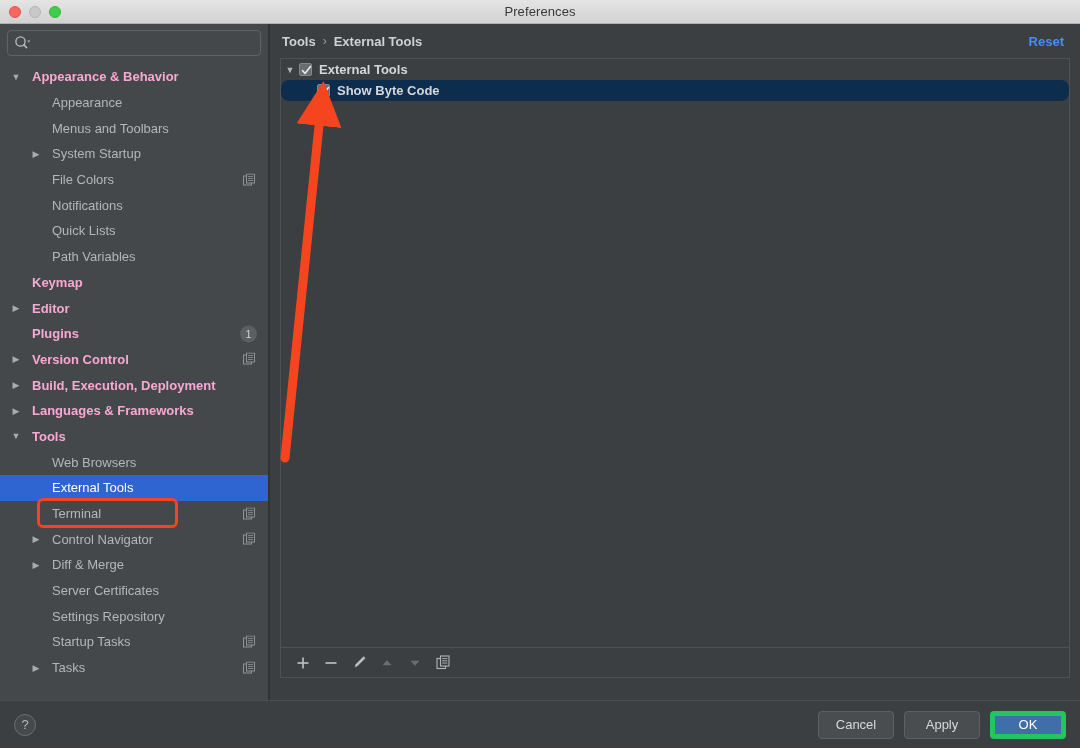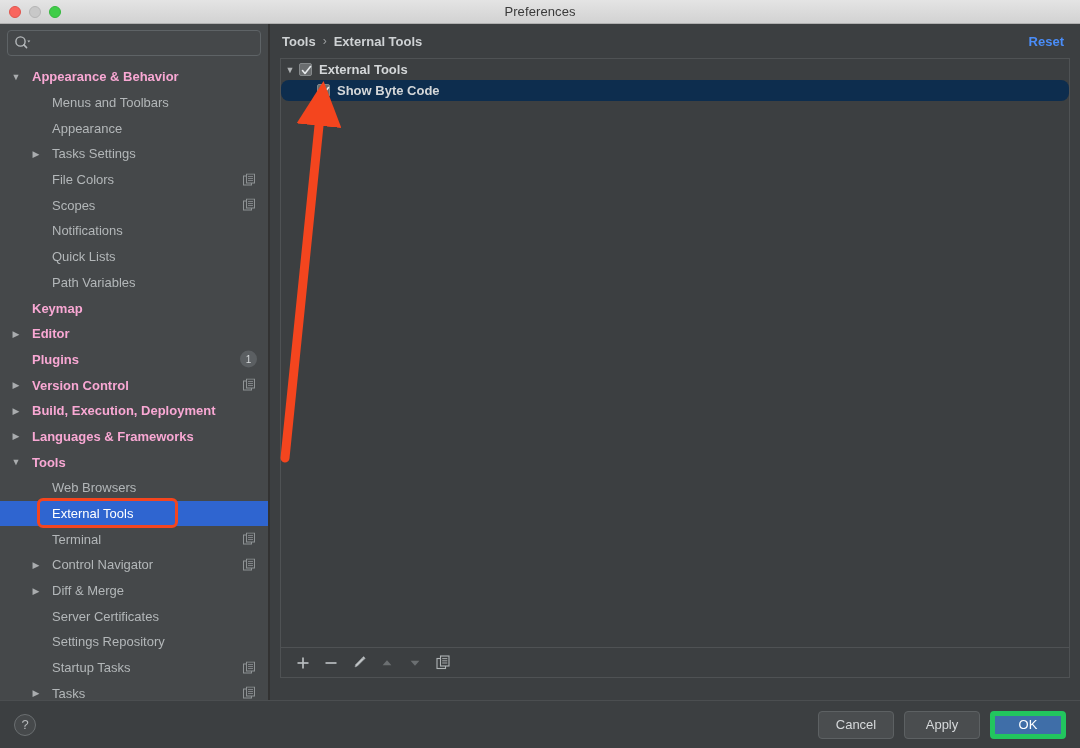--- a/index.html
+++ b/index.html
@@ -223,41 +223,31 @@
         </span>
         <input class="search-input" type="text" placeholder="" style="">
       </div>
     </div>
     <div class="tree" id="sidebar-tree">
         <div class="node lvl0">
           <span class="arrow">▼</span>
           <span class="lbl">Appearance &amp; Behavior</span>
         </div>
         <div class="node lvl1">
+          <span class="lbl">Appearance</span>
+        </div>
+        <div class="node lvl1">
           <span class="lbl">Menus and Toolbars</span>
         </div>
         <div class="node lvl1">
-          <span class="lbl">Appearance</span>
-        </div>
-        <div class="node lvl1">
-          <span class="arrow">▶</span>
-          <span class="lbl">Tasks Settings</span>
+          <span class="arrow">▶</span>
+          <span class="lbl">System Startup</span>
         </div>
         <div class="node lvl1">
           <span class="lbl">File Colors</span>
-          <span class="trail-icon"><svg width="13" height="13" viewBox="0 0 13 13">
-              <rect x="0.5" y="2.5" width="8" height="9" fill="none" stroke="#8e9294" stroke-width="1"></rect>
-              <rect x="3.5" y="0.5" width="8" height="9" fill="#45484a" stroke="#8e9294" stroke-width="1"></rect>
-              <line x1="5" y1="3" x2="10" y2="3" stroke="#8e9294" stroke-width="0.8"></line>
-              <line x1="5" y1="5" x2="10" y2="5" stroke="#8e9294" stroke-width="0.8"></line>
-              <line x1="5" y1="7" x2="10" y2="7" stroke="#8e9294" stroke-width="0.8"></line>
-            </svg></span>
-        </div>
-        <div class="node lvl1">
-          <span class="lbl">Scopes</span>
           <span class="trail-icon"><svg width="13" height="13" viewBox="0 0 13 13">
               <rect x="0.5" y="2.5" width="8" height="9" fill="none" stroke="#8e9294" stroke-width="1"></rect>
               <rect x="3.5" y="0.5" width="8" height="9" fill="#45484a" stroke="#8e9294" stroke-width="1"></rect>
               <line x1="5" y1="3" x2="10" y2="3" stroke="#8e9294" stroke-width="0.8"></line>
               <line x1="5" y1="5" x2="10" y2="5" stroke="#8e9294" stroke-width="0.8"></line>
               <line x1="5" y1="7" x2="10" y2="7" stroke="#8e9294" stroke-width="0.8"></line>
             </svg></span>
         </div>
         <div class="node lvl1">
           <span class="lbl">Notifications</span>

